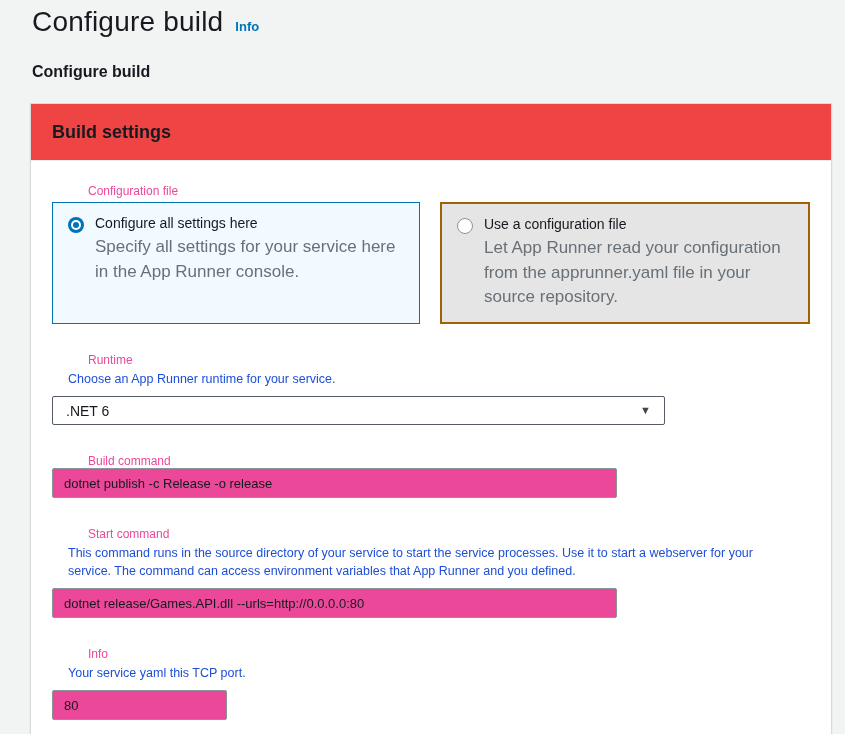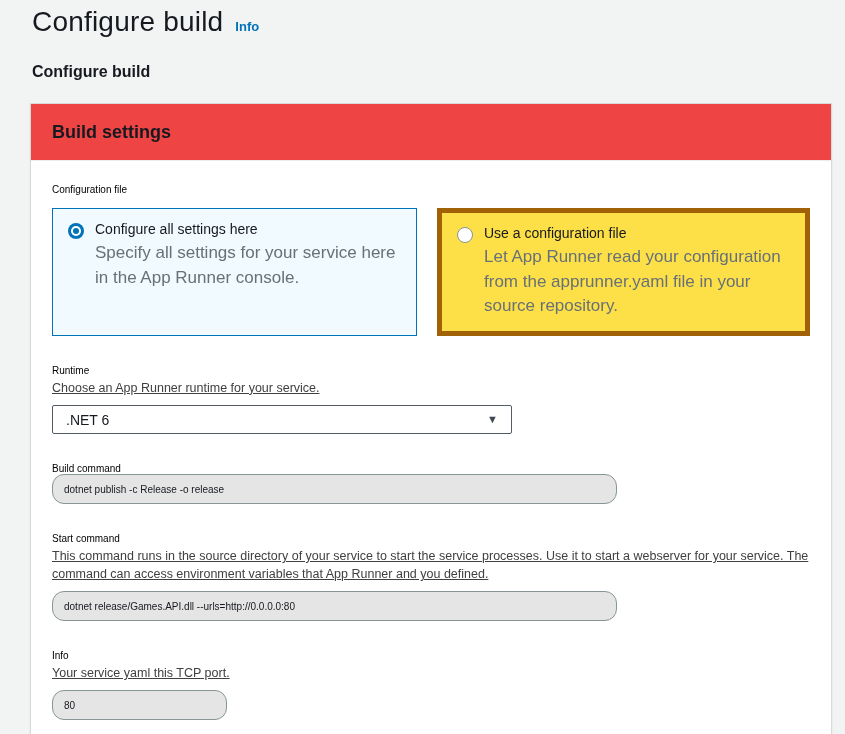--- a/index.html
+++ b/index.html
@@ -48,43 +48,43 @@
   }
   .card-header h2 {
     font-size: 18px;
     font-weight: 700;
     color: #16191f;
   }
   .card-body {
     padding: 23px 21px 24px;
   }
   .field-label {
-    font-size: 10px;
-    color: #000000;
+    font-size: 12px;
+    color: #ec4899;
+    margin-left: 36px;
   }
   .field-desc {
     font-size: 12.5px;
-    color: #404040;
+    color: #1d4ed8;
     line-height: 1.45;
-    margin: 3px 0 8px;
+    margin: 3px 16px 8px;
     max-width: 760px;
-    text-decoration: underline;
   }
   .tiles-row {
     display: flex;
     gap: 20px;
-    margin-top: 13px;
+    margin-top: 4px;
   }
   .tile {
     flex: 1;
     display: flex;
     gap: 11px;
     padding: 12px 15px;
-    background: #fde047;
-    border: 5px solid #a16207;
+    background: #e5e5e5;
+    border: 2px solid #a16207;
     cursor: pointer;
     min-height: 79px;
   }
   .tile.selected {
     background: #f1faff;
     border: 1px solid #0073bb;
   }
   .radio {
     flex: 0 0 auto;
     width: 16px;
@@ -119,42 +119,42 @@
     margin-bottom: 4px;
   }
   .tile-desc {
     font-size: 17px;
     color: #687078;
     line-height: 1.45;
     max-width: 320px;
   }
   .field { margin-top: 29px; }
   .select {
-    width: 460px;
+    width: 613px;
     height: 29px;
     border: 1px solid #545b64;
     border-radius: 2px;
     background: #ffffff;
     display: flex;
     align-items: center;
     justify-content: space-between;
     padding: 0 13px;
     cursor: pointer;
   }
   .select-value { font-size: 14px; color: #16191f; }
   .select-arrow { font-size: 11px; color: #414750; line-height: 1; }
   .text-input {
     width: 565px;
     height: 30px;
     border: 1px solid #879596;
-    border-radius: 12px;
-    background: #e5e5e5;
+    border-radius: 2px;
+    background: #ec4899;
     padding: 0 11px;
     font-family: "Liberation Sans", sans-serif;
-    font-size: 10px;
+    font-size: 13px;
     color: #16191f;
     outline: none;
   }
   .text-input.narrow { width: 175px; }
 </style>
 </head>
 <body>
 
 <div class="page-header">
   <h1 class="page-title">Configure build</h1>

